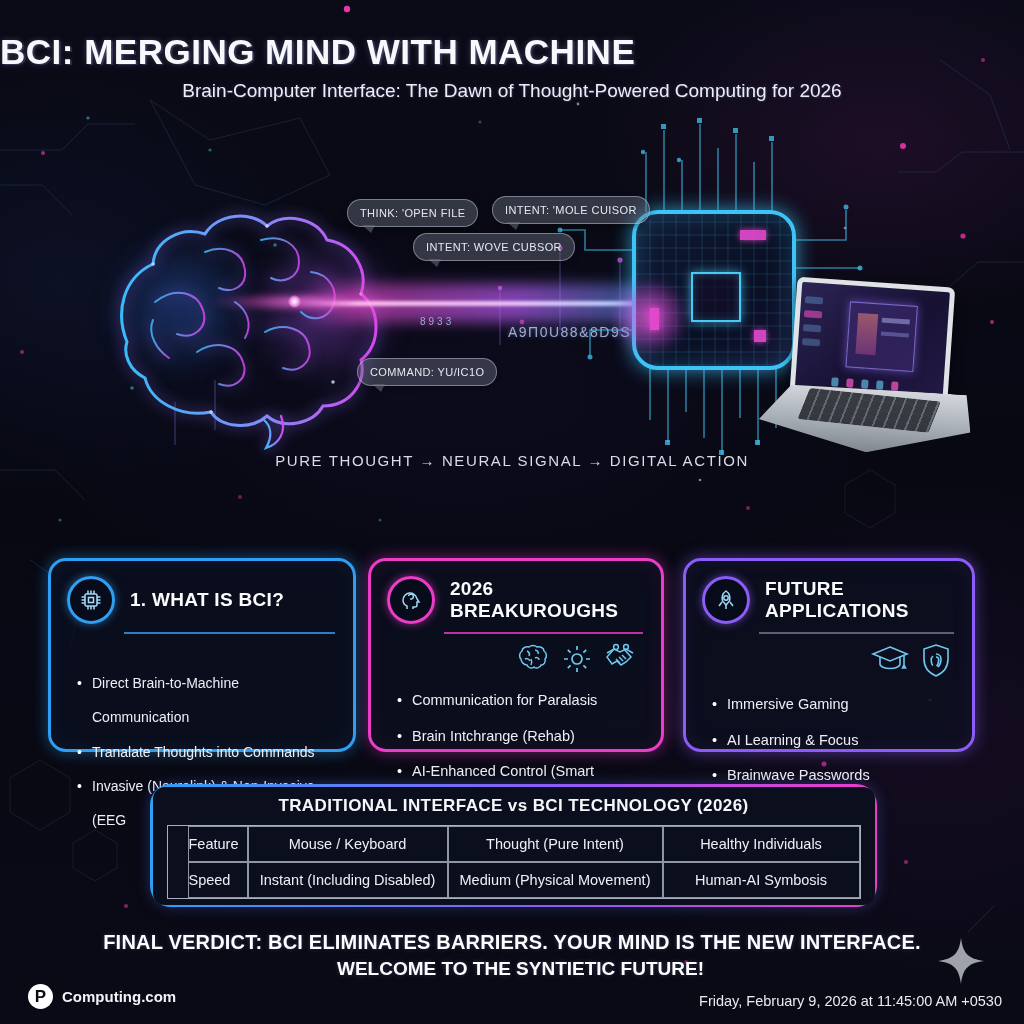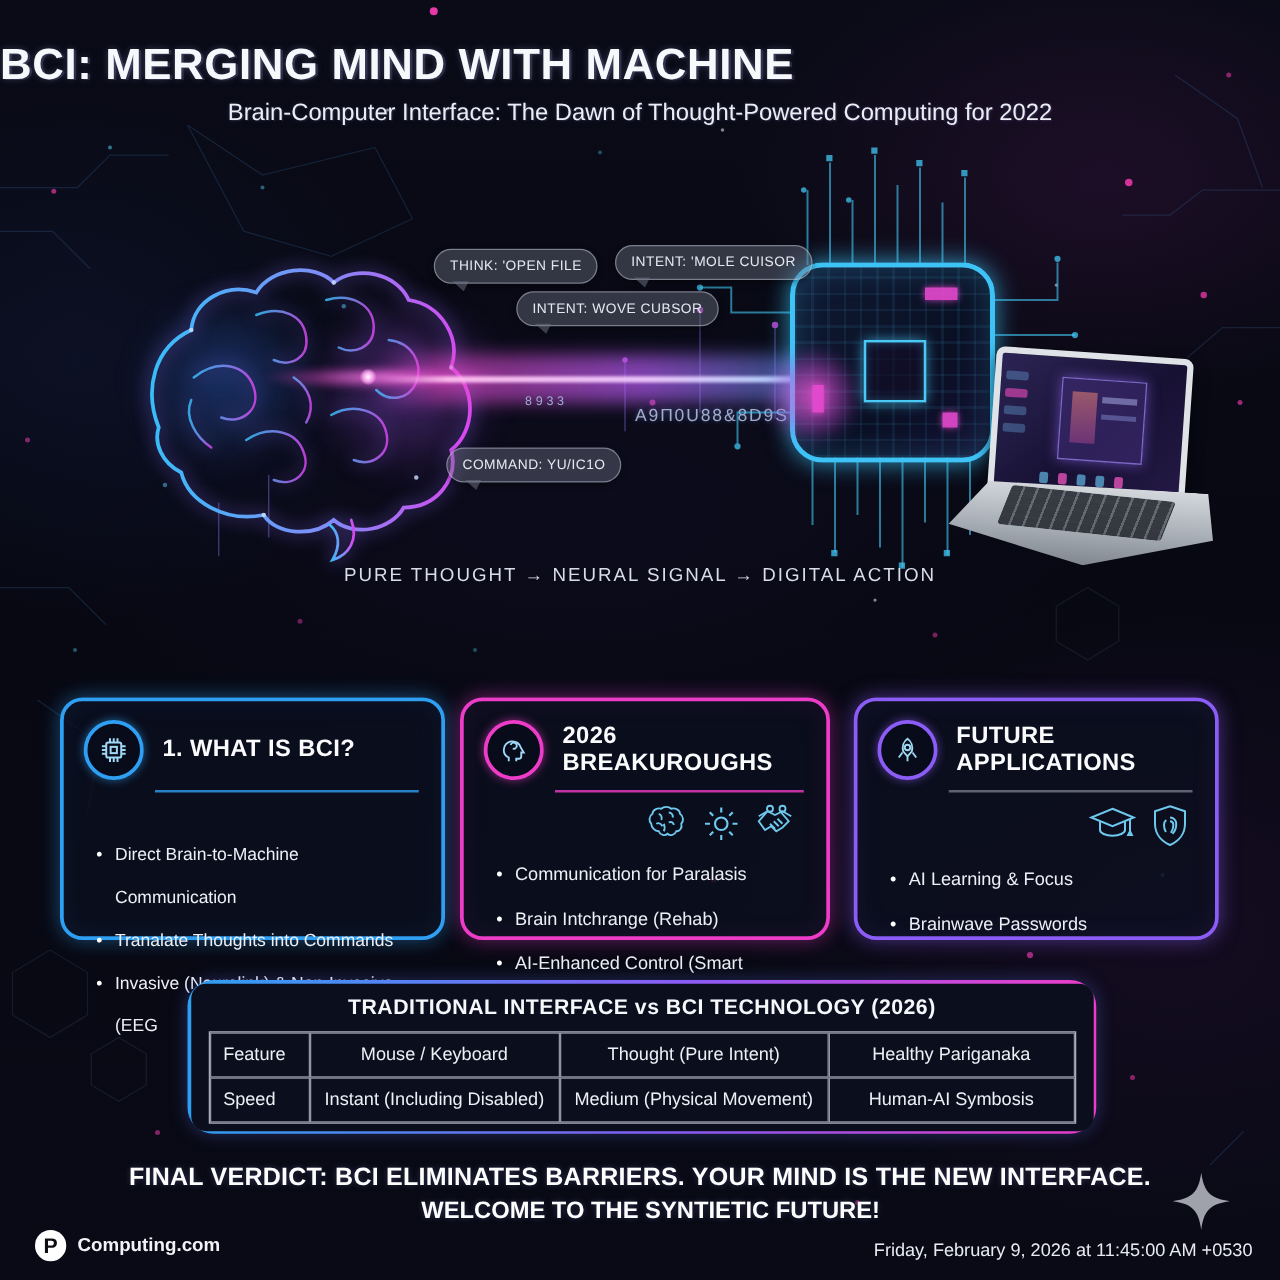--- a/index.html
+++ b/index.html
@@ -132,21 +132,21 @@
   .vs-wrap{left:150px;top:784px;width:722px;height:118px;border-radius:21px;padding:2.5px;
     background:linear-gradient(90deg,#2e9ff2,#8b5cf6 55%,#ec3cc8);
     box-shadow:0 0 14px rgba(90,110,230,.35);}
   .vs-inner{width:100%;height:100%;border-radius:12px;background:#0b0f1d;box-sizing:border-box;
     padding:9px 14px 10px;}
   .vs-title{text-align:center;font-size:17px;font-weight:bold;letter-spacing:.4px;color:#f6f7fb;}
   .vs-grid{margin-top:9px;display:grid;grid-template-columns:80px 200px 215px auto;
     border:1px solid #a9afbc;}
   .vs-cell{border:1px solid #8f95a3;display:flex;align-items:center;justify-content:center;
     height:34px;font-size:14.5px;color:#eef0f6;}
-  .vs-cell.rowhead{justify-content:flex-start;padding-left:10px;}
+  .vs-cell.rowhead{justify-content:flex-start;margin-left:20px;}
 
   
   .verdict1{top:931px;left:0;right:0;text-align:center;font-size:20px;font-weight:bold;
     letter-spacing:.2px;color:#fdfdfe;text-shadow:0 0 5px rgba(160,170,255,.25);}
   .verdict2{top:958px;left:0;right:0;text-align:center;font-size:19px;font-weight:bold;
     color:#fdfdfe;text-shadow:0 0 5px rgba(160,170,255,.25);padding-left:17px;}
   .brand{left:28px;top:984px;display:flex;align-items:center;gap:9px;}
   .brand-circle{width:25px;height:25px;border-radius:50%;background:#fff;color:#0c0d12;
     display:flex;align-items:center;justify-content:center;font-weight:bold;font-size:17px;}
   .brand-name{font-size:15px;font-weight:bold;color:#f2f3f7;}
@@ -219,21 +219,21 @@
         <path d="M175 445 V402"></path>
     </g>
     <g fill="#c44de0" opacity=".8">
       <circle cx="560" cy="248" r="2.6"></circle>
         <circle cx="620" cy="260" r="2.6"></circle>
         <circle cx="500" cy="288" r="2.2"></circle>
     </g>
   </svg>
 
   <div class="abs title">BCI: MERGING MIND WITH MACHINE</div>
-  <div class="abs subtitle">Brain-Computer Interface: The Dawn of Thought-Powered Computing for 2022</div>
+  <div class="abs subtitle">Brain-Computer Interface: The Dawn of Thought-Powered Computing for 2026</div>
 
   <div class="abs brain-glow glow-blue"></div>
   <div class="abs brain-glow glow-purple"></div>
 
   <svg class="abs brain-svg" width="300" height="270" viewBox="0 0 300 270">
     <defs>
       <linearGradient id="bgrad" x1="0" y1="0" x2="1" y2="0">
         <stop offset="0" stop-color="#38bdf8"></stop>
           <stop offset=".55" stop-color="#818cf8"></stop>
           <stop offset="1" stop-color="#d946ef"></stop>
@@ -434,33 +434,34 @@
         </svg>
       </span>
       <span>
         <svg width="32" height="36" viewBox="0 0 32 36" stroke="#6fc8ee" fill="none" stroke-width="1.6">
           <path d="M16 2l12 4v10c0 8-5 14-12 17C9 30 4 24 4 16V6Z"></path>
           <path d="M16 11c3 0 5 2.3 5 5 0 3-1 6-3 8 M16 14c1.6 0 2.7 1.2 2.7 2.8 0 2.4-.7 4.6-2 6.4 M13 13c-1.2 1-1.8 2.4-1.8 4 0 2 .5 4 1.5 5.6"></path>
         </svg>
       </span>
     </div>
     <ul class="card-bullets">
+      <li>Immersive Gaming</li>
       <li>AI Learning &amp; Focus</li>
       <li>Brainwave Passwords</li>
     </ul>
   </div>
 
   <div class="abs vs-wrap">
     <div class="vs-inner">
       <div class="vs-title">TRADITIONAL INTERFACE vs BCI TECHNOLOGY (2026)</div>
       <div class="vs-grid">
         <div class="vs-cell rowhead">Feature</div>
         <div class="vs-cell">Mouse / Keyboard</div>
         <div class="vs-cell">Thought (Pure Intent)</div>
-        <div class="vs-cell">Healthy Pariganaka</div>
+        <div class="vs-cell">Healthy Individuals</div>
         <div class="vs-cell rowhead">Speed</div>
         <div class="vs-cell">Instant (Including Disabled)</div>
         <div class="vs-cell">Medium (Physical Movement)</div>
         <div class="vs-cell">Human-AI Symbosis</div>
       </div>
     </div>
   </div>
 
   <div class="abs verdict1">FINAL VERDICT: BCI ELIMINATES BARRIERS. YOUR MIND IS THE NEW INTERFACE.</div>
   <div class="abs verdict2">WELCOME TO THE SYNTIETIC FUTURE!</div>

